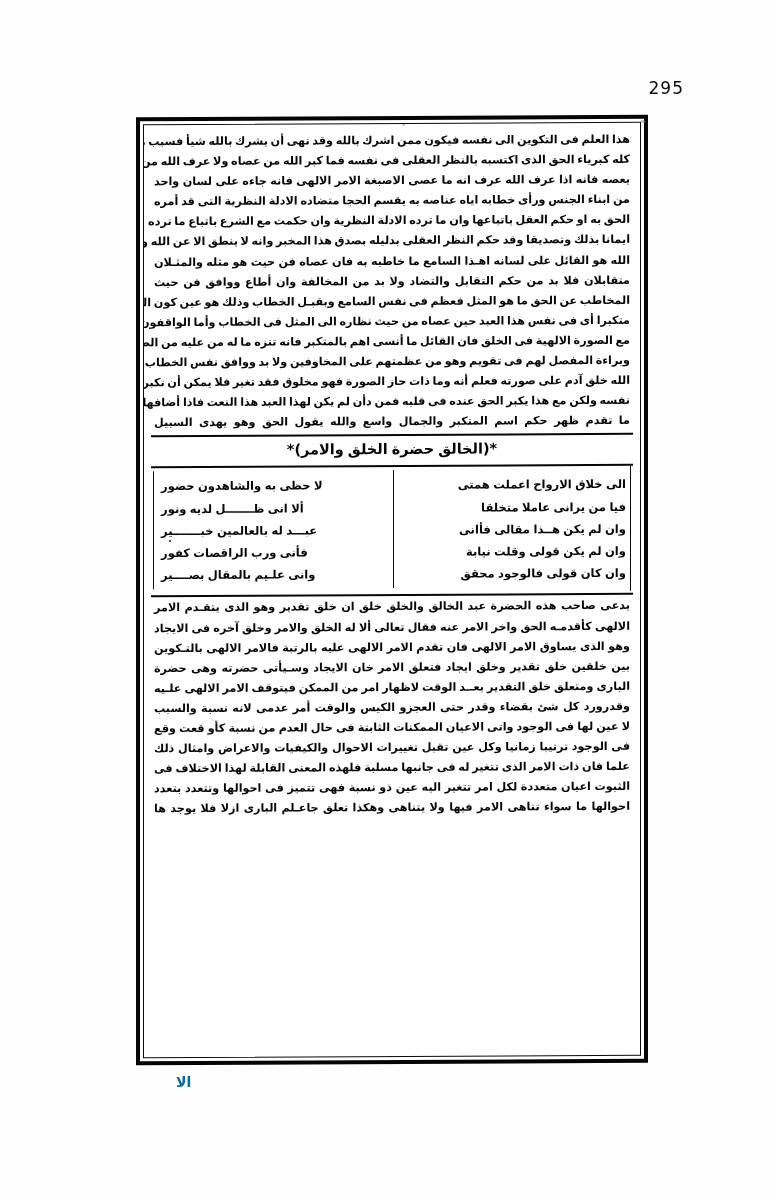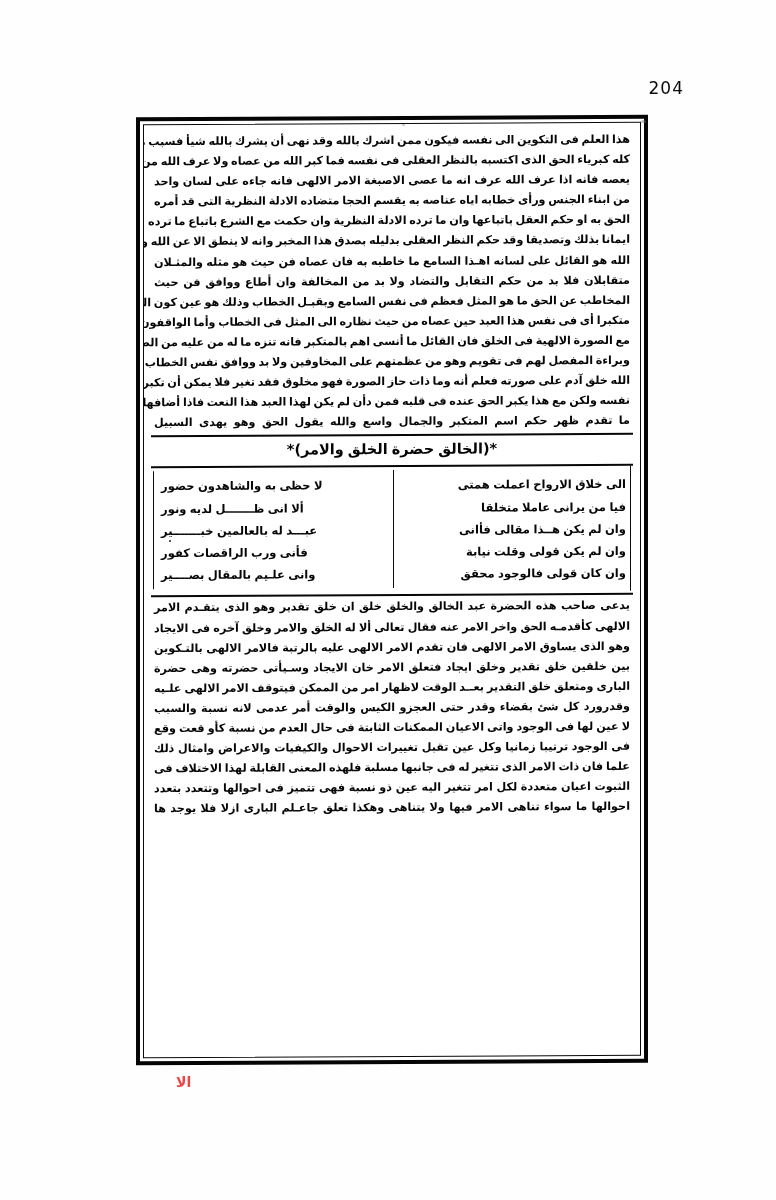--- a/index.html
+++ b/index.html
@@ -132,32 +132,32 @@
     left:18px;top:72px;
     width:2px;height:2px;
     background:#222;border-radius:50%;
   }
   
   .catchword{
     position:absolute;
     left:176px;top:1074px;
     font-size:14px;
     font-weight:700;
-    color:#ef4444;
+    color:#0369a1;
     direction:rtl;
     font-family:"DejaVu Sans",sans-serif;
   }
   .speck{position:absolute;background:#7a7a7a;border-radius:50%;opacity:.5;}
 </style>
 </head>
 <body>
 
 <div id="page">
 
-  <div class="folio">204</div>
+  <div class="folio">295</div>
 
   <div class="frame">
     <div class="frame-inner">
       <div class="frame-pad">
 
         <div class="prose top">
           <span class="ln" style="transform: scaleX(1);">هذا العلم فى التكوين الى نفسه فيكون ممن اشرك بالله وقد نهى أن يشرك بالله شيأ فسبب هذا</span>
           <span class="ln" style="transform: scaleX(1);">كله كبرياء الحق الذى اكتسبه بالنظر العقلى فى نفسه فما كبر الله من عصاه ولا عرف الله من لم</span>
           <span class="ln" style="transform: scaleX(1);">يعصه فانه اذا عرف الله عرف انه ما عصى الاصبغة الامر الالهى فانه جاءه على لسان واحد</span>
           <span class="ln" style="transform: scaleX(1);">من ابناء الجنس ورأى خطابه اياه عناصه به يقسم الحجا متضاده الادلة النظرية التى قد أمره</span>

